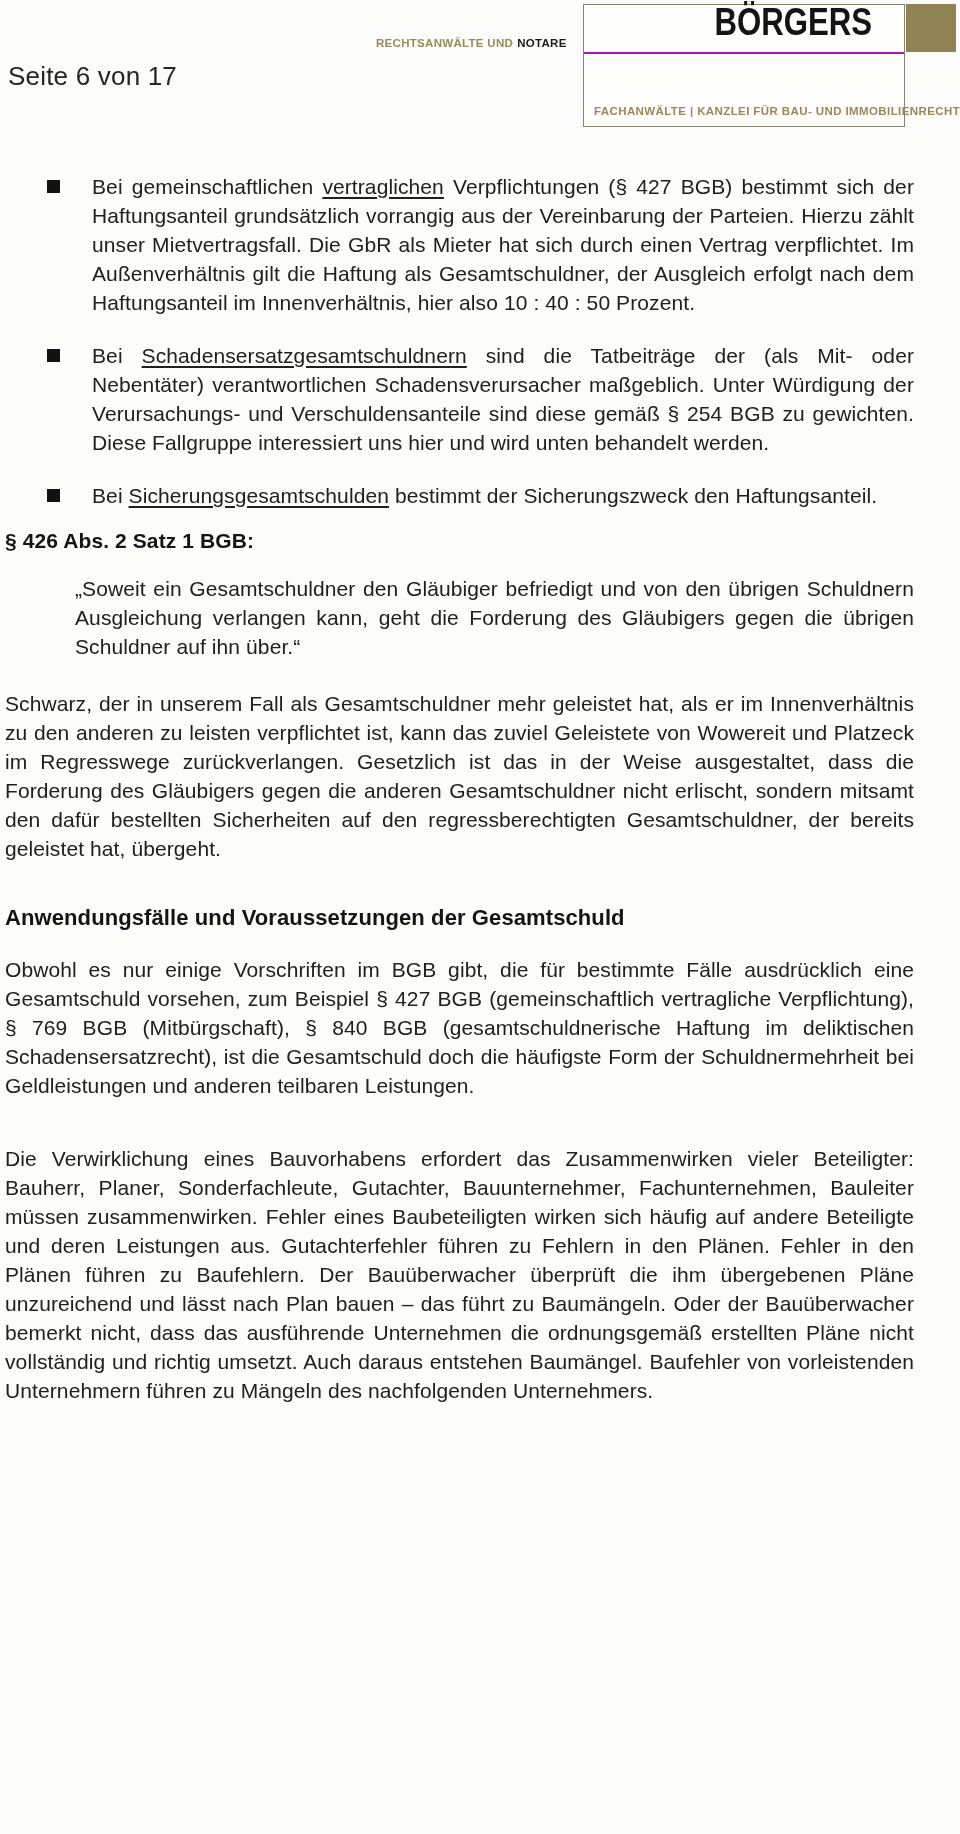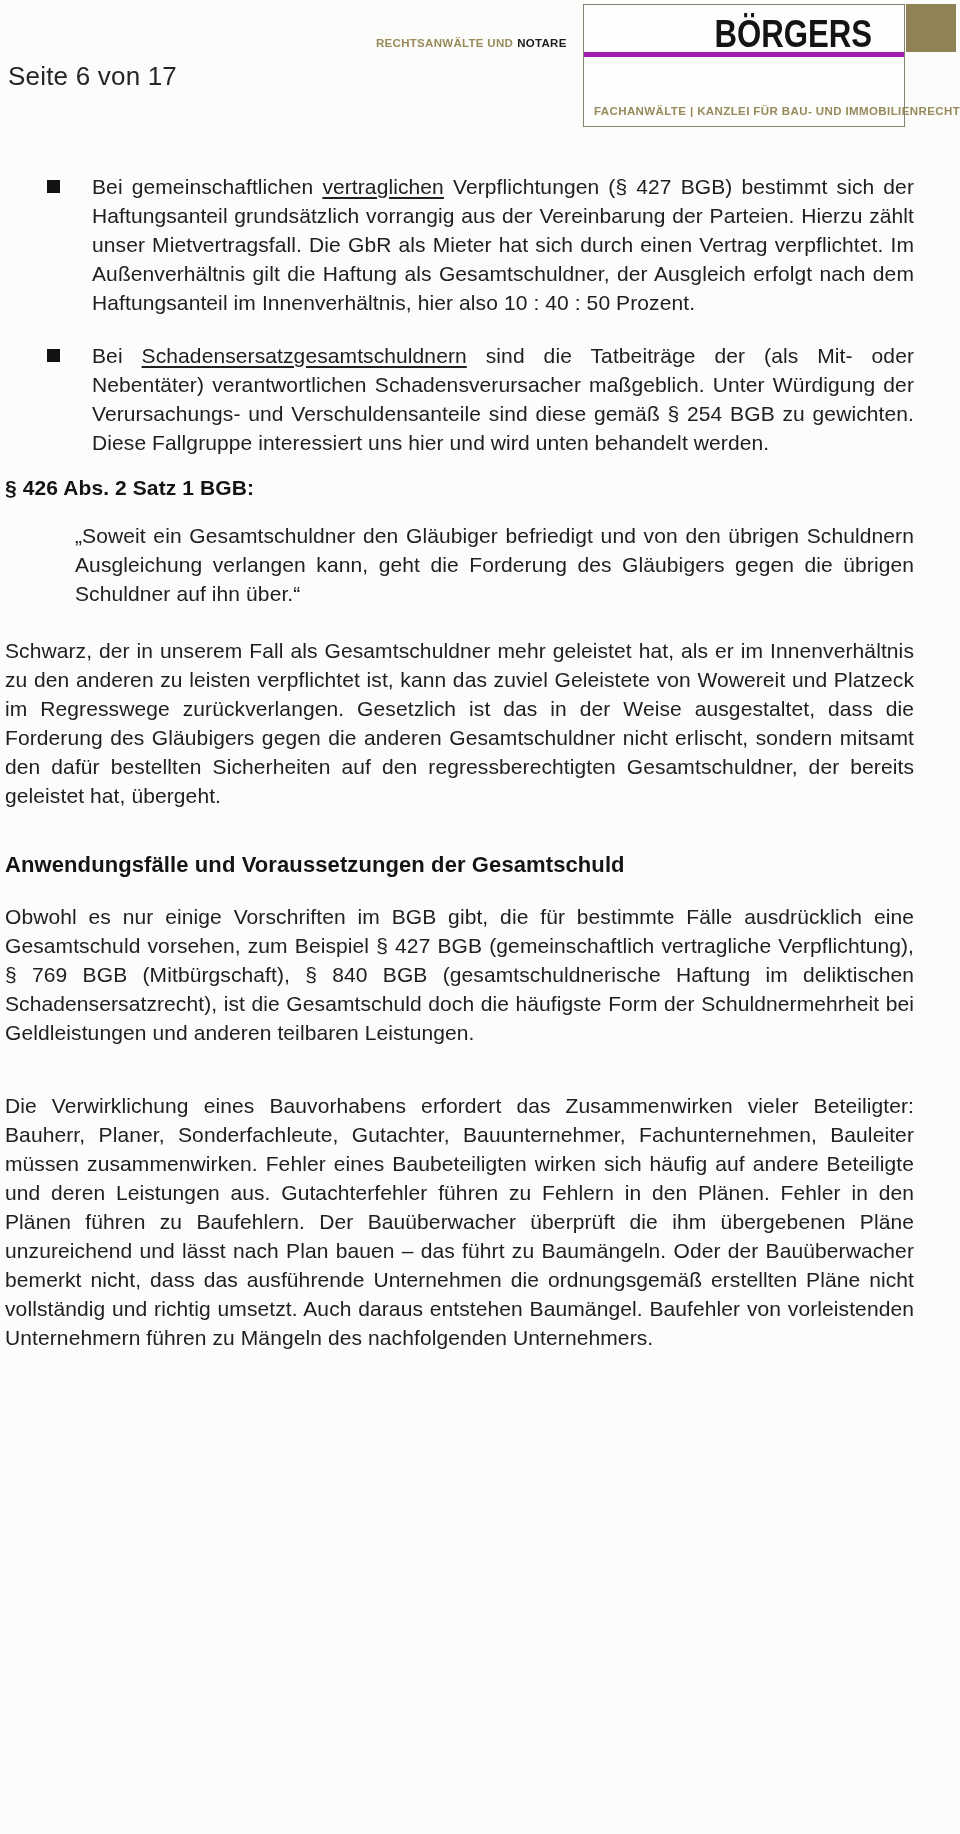--- a/index.html
+++ b/index.html
@@ -39,23 +39,22 @@
   .brand-box {
     position: absolute;
     left: 583px; top: 4px;
     width: 322px; height: 123px;
     border: 1px solid #83836f;
     box-sizing: border-box;
     background: #fdfdfb;
   }
   .brand-top {
     height: 47px;
-    border-bottom: 5px solid #a21caf;
+    border-bottom: 2px solid #a21caf;
     display: flex;
-    align-items: flex-end;
     justify-content: flex-end;
     padding-right: 32px;
   }
   .brand-name {
     font-size: 38px;
     font-weight: bold;
     color: #141414;
     line-height: 0.92;
     transform: scaleX(0.82);
     transform-origin: right bottom;
@@ -164,20 +163,24 @@
     <div class="bullet-row">
       <div class="bullet-marker"></div>
       <div class="bullet-text"><span>Bei gemeinschaftlichen </span><span class="u-term">vertraglichen</span><span> Verpflichtungen (§ 427 BGB) bestimmt sich der Haftungsanteil grundsätzlich vorrangig aus der Vereinbarung der Parteien. Hierzu zählt unser Mietvertragsfall. Die GbR als Mieter hat sich durch einen Vertrag verpflichtet. Im Außenverhältnis gilt die Haftung als Gesamtschuldner, der Ausgleich erfolgt nach dem Haftungsanteil im Innenverhältnis, hier also 10 : 40 : 50 Prozent.</span></div>
     </div>
 
     <div class="bullet-row">
       <div class="bullet-marker"></div>
       <div class="bullet-text"><span>Bei </span><span class="u-term">Schadensersatzgesamtschuldnern</span><span> sind die Tatbeiträge der (als Mit- oder Nebentäter) verantwortlichen Schadensverursacher maßgeblich. Unter Würdigung der Verursachungs- und Verschuldensanteile sind diese gemäß § 254 BGB zu gewichten. Diese Fallgruppe interessiert uns hier und wird unten behandelt werden.</span></div>
     </div>
 
+    <div class="bullet-row">
+      <div class="bullet-marker"></div>
+      <div class="bullet-text"><span>Bei </span><span class="u-term">Sicherungsgesamtschulden</span><span> bestimmt der Sicherungszweck den Haftungsanteil.</span></div>
+    </div>
 
 
     <div class="h-sub tight">§ 426 Abs. 2 Satz 1 BGB:</div>
 
     <div class="quote">„Soweit ein Gesamtschuldner den Gläubiger befriedigt und von den übrigen Schuldnern Ausgleichung verlangen kann, geht die Forderung des Gläubigers gegen die übrigen Schuldner auf ihn über.“</div>
 
     <div class="para">Schwarz, der in unserem Fall als Gesamtschuldner mehr geleistet hat, als er im Innenverhältnis zu den anderen zu leisten verpflichtet ist, kann das zuviel Geleistete von Wowereit und Platzeck im Regresswege zurückverlangen. Gesetzlich ist das in der Weise ausgestaltet, dass die Forderung des Gläubigers gegen die anderen Gesamtschuldner nicht erlischt, sondern mitsamt den dafür bestellten Sicherheiten auf den regressberechtigten Gesamtschuldner, der bereits geleistet hat, übergeht.</div>
 
     <div class="h-section">Anwendungsfälle und Voraussetzungen der Gesamtschuld</div>
 

